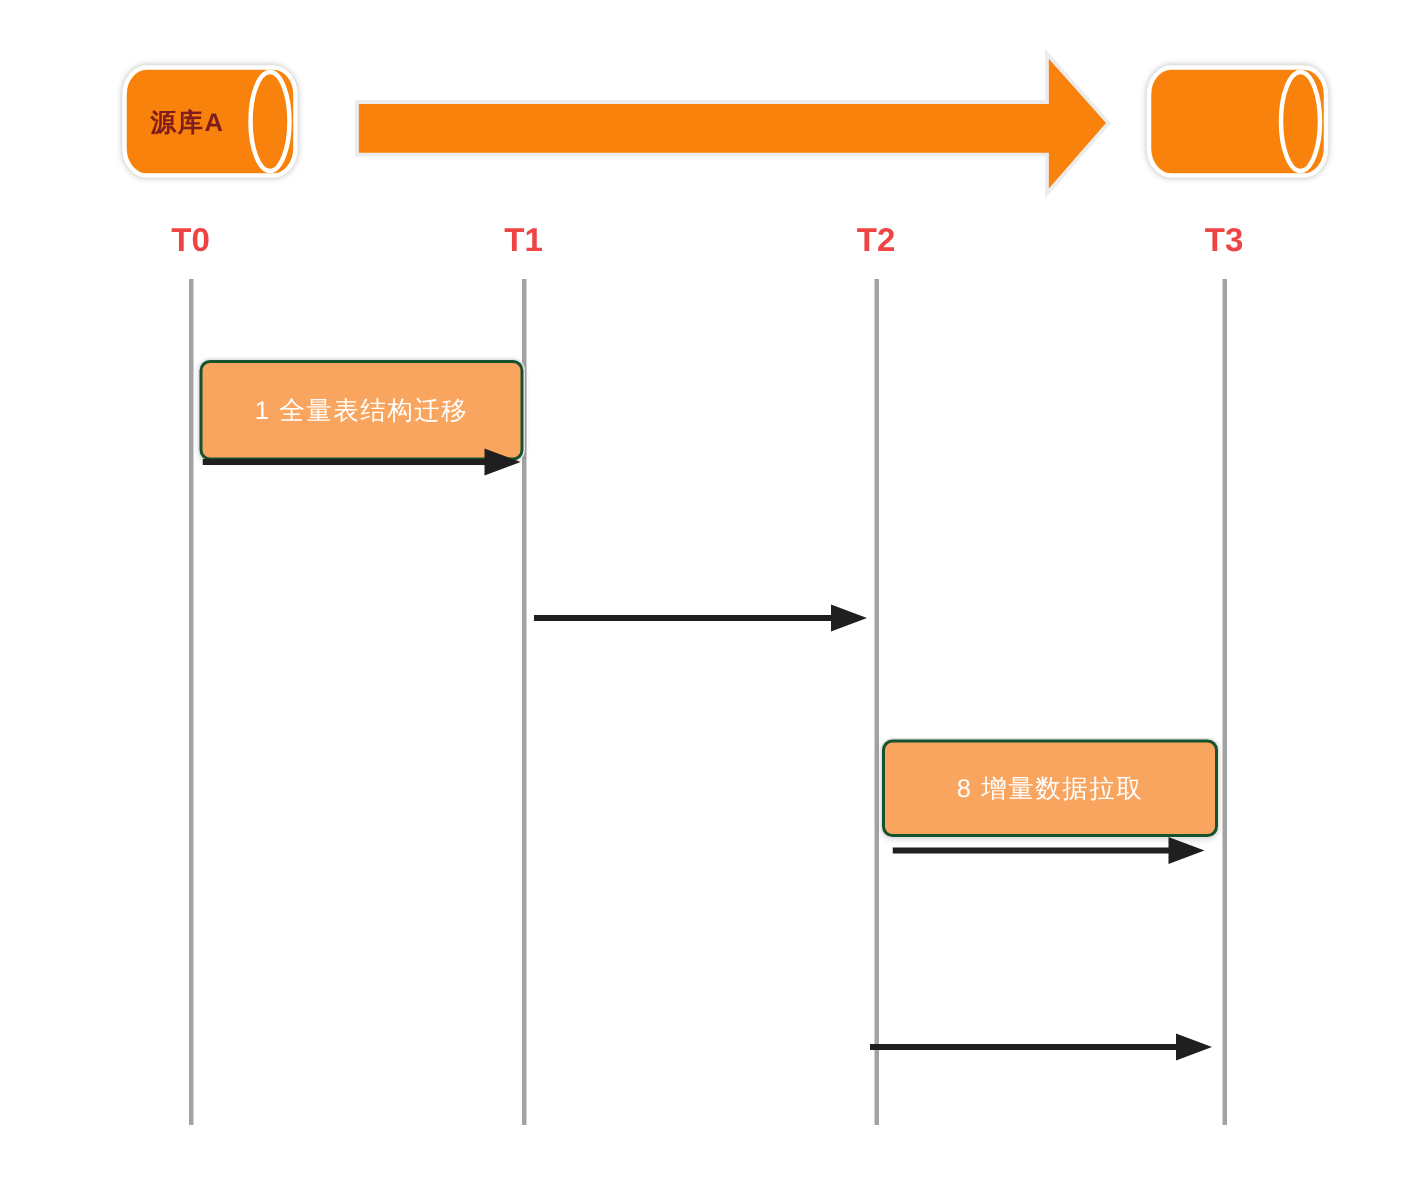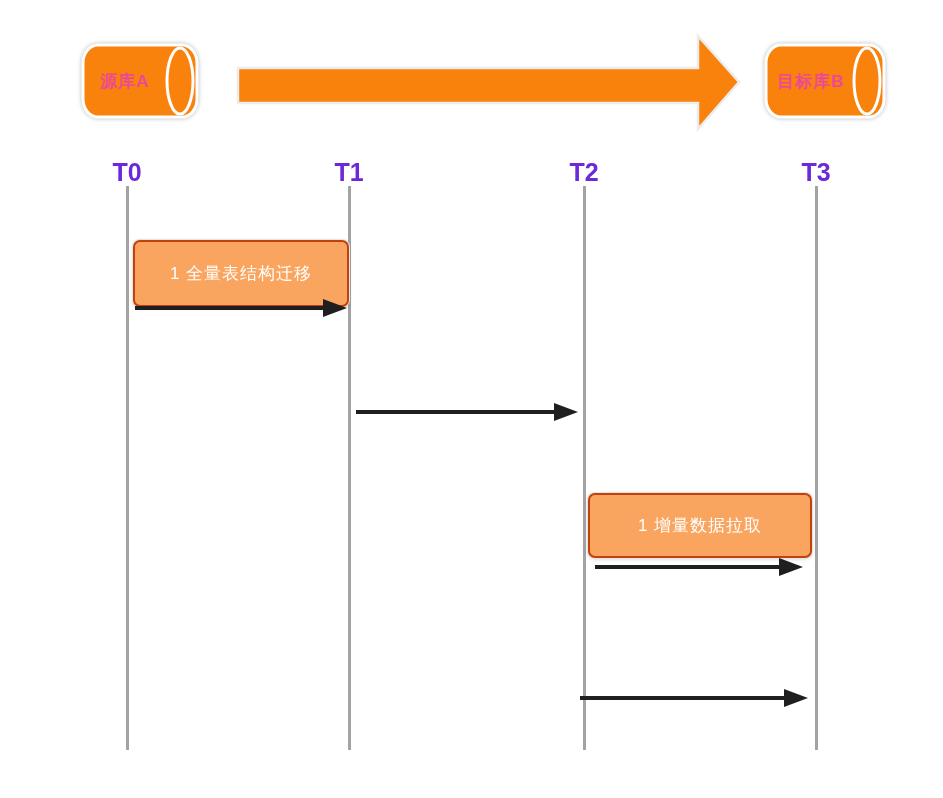--- a/index.html
+++ b/index.html
@@ -12,37 +12,37 @@
   }
   
   .cylinder{
     position:absolute;
     filter:drop-shadow(0 0 2px rgba(0,0,0,.28));
   }
   .cylinder svg{display:block;}
   .cyl-label{
     position:absolute;top:0;bottom:0;
     display:flex;align-items:center;justify-content:center;
-    color:#ec4899;font-size:17px;font-weight:bold;letter-spacing:1px;
+    color:#7f1d1d;font-size:17px;font-weight:bold;letter-spacing:1px;
   }
   .big-arrow{position:absolute;left:233px;top:28px;}
   
   .t-label{
-    position:absolute;top:158px;width:64px;height:24px;
-    text-align:center;font-size:25px;font-weight:bold;color:#6d28d9;
+    position:absolute;top:147px;width:64px;height:24px;
+    text-align:center;font-size:22px;font-weight:bold;color:#ef4444;
   }
   .v-line{
     position:absolute;top:186px;height:564px;width:3px;
     background:#a3a3a3;
   }
   
   .step-box{
     position:absolute;
     background:#f9a55f;
-    border:2px solid #c2410c;
+    border:2px solid #14532d;
     border-radius:7px;
     box-shadow:0 0 0 1px #e3e3e3, 0 1px 4px rgba(0,0,0,.18);
     display:flex;align-items:center;justify-content:center;
     color:#ffffff;font-size:17px;letter-spacing:1px;
   }
   .step-arrow{position:absolute;}
   .step-arrow svg{display:block;}
 </style>
 </head>
 <body>
@@ -61,21 +61,20 @@
     <svg width="512" height="108" viewBox="0 0 512 108">
       <polygon points="5,40 465,40 465,8 506,54 465,101 465,75 5,75" fill="#f8820b" stroke="#ececec" stroke-width="2.5" stroke-linejoin="miter"></polygon>
     </svg>
   </div>
 
   <div class="cylinder" style="left:764px;top:43px;">
     <svg width="122" height="76" viewBox="0 0 122 76">
       <rect x="2" y="2" width="118" height="72" rx="15" ry="18" fill="#f8820b" stroke="#ffffff" stroke-width="3"></rect>
       <ellipse cx="103" cy="38" rx="13" ry="33" fill="#f8820b" stroke="#ffffff" stroke-width="3"></ellipse>
     </svg>
-    <div class="cyl-label" style="left:0;width:94px;">目标库B</div>
   </div>
 
   <div class="t-label" style="left:95px;">T0</div>
   <div class="t-label" style="left:317px;">T1</div>
   <div class="t-label" style="left:552px;">T2</div>
   <div class="t-label" style="left:784px;">T3</div>
 
   <div class="v-line" style="left:126px;"></div>
   <div class="v-line" style="left:348px;"></div>
   <div class="v-line" style="left:583px;"></div>
@@ -89,21 +88,21 @@
     </svg>
   </div>
 
   <div class="step-arrow" style="left:356px;top:398px;">
     <svg width="222" height="28" viewBox="0 0 222 28">
       <rect x="0" y="12" width="202" height="4" fill="#1f1f1f"></rect>
       <polygon points="198,5 222,14 198,23" fill="#1f1f1f"></polygon>
     </svg>
   </div>
 
-  <div class="step-box" style="left:588px;top:493px;width:220px;height:61px;">1 增量数据拉取</div>
+  <div class="step-box" style="left:588px;top:493px;width:220px;height:61px;">8 增量数据拉取</div>
   <div class="step-arrow" style="left:595px;top:553px;">
     <svg width="208" height="28" viewBox="0 0 208 28">
       <rect x="0" y="12" width="188" height="4" fill="#1f1f1f"></rect>
       <polygon points="184,5 208,14 184,23" fill="#1f1f1f"></polygon>
     </svg>
   </div>
 
   <div class="step-arrow" style="left:580px;top:684px;">
     <svg width="228" height="28" viewBox="0 0 228 28">
       <rect x="0" y="12" width="208" height="4" fill="#1f1f1f"></rect>

